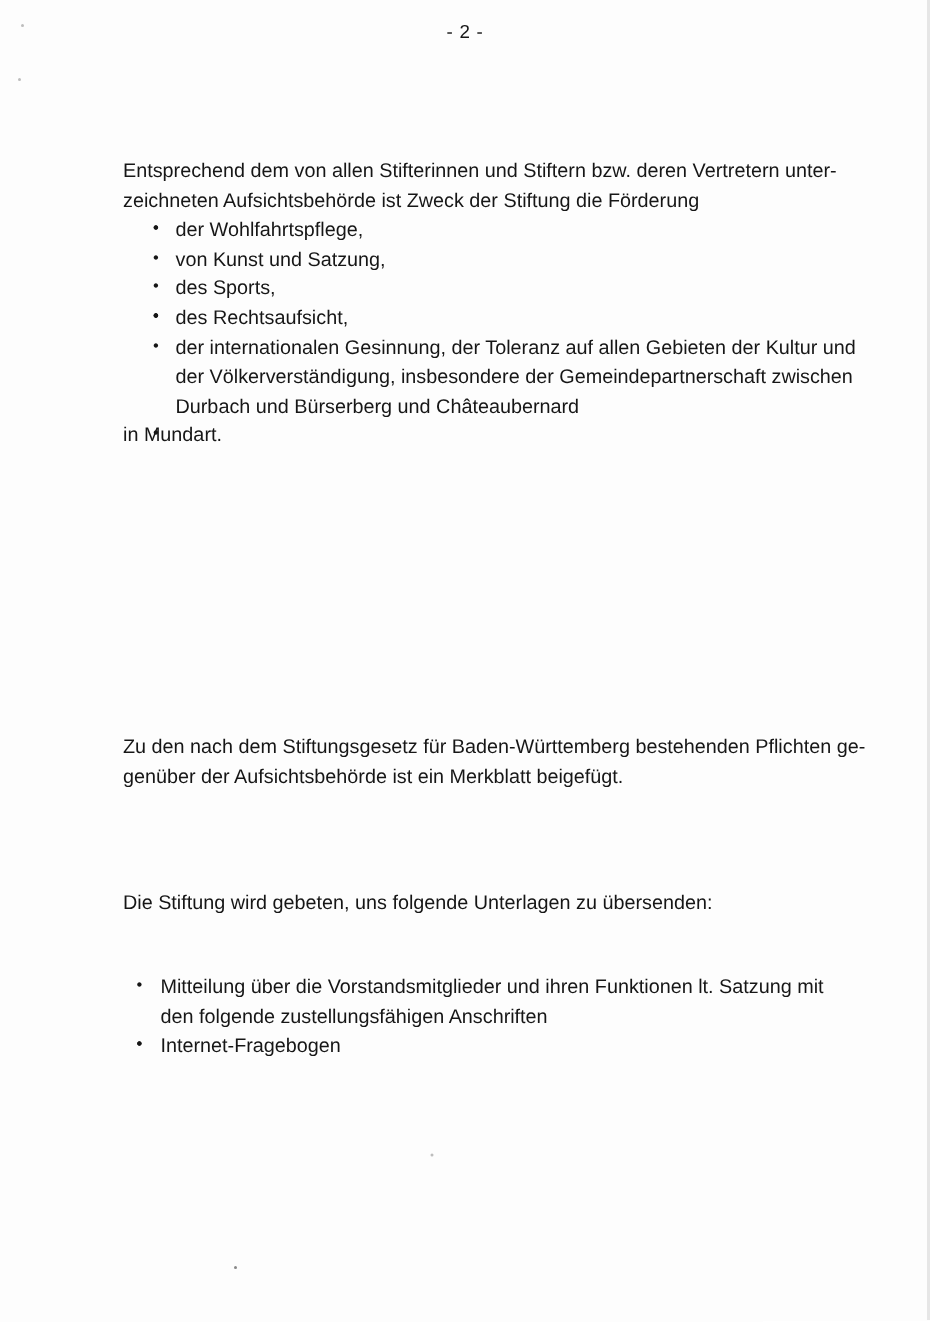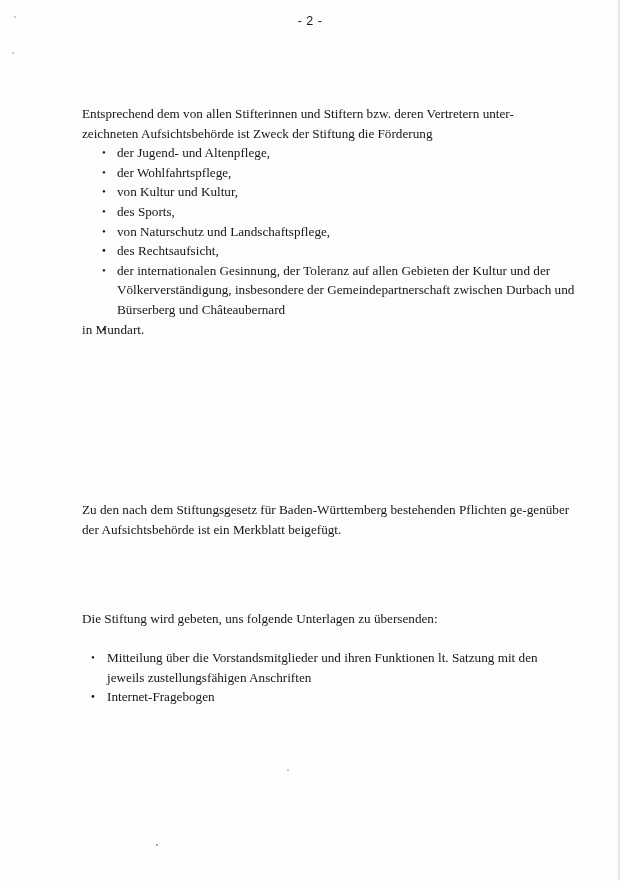--- a/index.html
+++ b/index.html
@@ -1,21 +1,21 @@
 <!DOCTYPE html>
 <html><head>
   <meta charset="utf-8">
   <style>
     html, body { margin: 0; padding: 0; background: #ffffff; }
     body { width: 620px; height: 881px; position: relative; overflow: hidden;
       font-family: "Liberation Sans", sans-serif; color: #161616; font-size: 13.2px; }
     .page { position: absolute; left: 0; top: 0; width: 620px; height: 881px; background: #fdfdfd; }
     .page-number { position: absolute; top: 14px; left: 0; width: 620px; text-align: center; font-size: 12.5px; letter-spacing: 0.5px; }
     .edge { position: absolute; right: 0; top: 0; width: 2px; height: 880px; background: #e6e6e6; }
-    .block { position: absolute; left: 82px; width: 500px; line-height: 19.6px; font-family: Liberation Serif, serif; }
+    .block { position: absolute; left: 82px; width: 500px; line-height: 19.6px; }
     p { margin: 0; }
     ul { list-style: none; margin: 0; padding: 0; }
     li { position: relative; }
     .bullet { position: absolute; top: 0; font-size: 11px; }
     .l1 li { padding-left: 35px; }
     .l1 .bullet { left: 20px; }
     .l2 li { padding-left: 25px; }
     .l2 .bullet { left: 9px; }
     .speck { position: absolute; width: 2px; height: 2px; border-radius: 1px; background: #bdbdbd; }
   </style>
@@ -28,43 +28,43 @@
   <span class="speck" style="left:12px;top:52px"></span>
   <span class="speck" style="left:287px;top:769px"></span>
   <span class="speck" style="left:156px;top:844px;background:#888"></span>
 
   <div class="page-number">- 2 -</div>
 
   <div class="block" style="top:104px">
     <p>Entsprechend dem von allen Stifterinnen und Stiftern bzw. deren Vertretern unter-</p>
     <p>zeichneten Aufsichtsbehörde ist Zweck der Stiftung die Förderung</p>
     <ul class="l1">
-      <li><span class="bullet">•</span><span>der Jugend- und Altenpflege,</span></li>
+      <li><span class="bullet">•</span></li>
       <li><span class="bullet">•</span><span>der Wohlfahrtspflege,</span></li>
-      <li><span class="bullet">•</span><span>von Kultur und Kultur,</span></li>
+      <li><span class="bullet">•</span><span>von Kunst und Satzung,</span></li>
       <li><span class="bullet">•</span><span>des Sports,</span></li>
-      <li><span class="bullet">•</span><span>von Naturschutz und Landschaftspflege,</span></li>
+      <li><span class="bullet">•</span></li>
       <li><span class="bullet">•</span></li>
       <li><span class="bullet">•</span><span>des Rechtsaufsicht,</span></li>
       <li style="width:465px"><span class="bullet">•</span><span>der internationalen Gesinnung, der Toleranz auf allen Gebieten der Kultur und der Völkerverständigung, insbesondere der Gemeindepartnerschaft zwischen Durbach und Bürserberg und Châteaubernard</span></li>
       <li><span class="bullet">•</span></li>
     </ul>
     <p>in Mundart.</p>
   </div>
 
 
-  <div class="block" style="top:500px;width:495px">
+  <div class="block" style="top:488px;width:495px">
     <p>Zu den nach dem Stiftungsgesetz für Baden-Württemberg bestehenden Pflichten ge-genüber der Aufsichtsbehörde ist ein Merkblatt beigefügt.</p>
   </div>
 
 
-  <div class="block" style="top:609px;width:495px">
+  <div class="block" style="top:592px;width:495px">
     <p>Die Stiftung wird gebeten, uns folgende Unterlagen zu übersenden:</p>
   </div>
 
   <div class="block" style="top:648px;width:500px">
     <ul class="l2">
-      <li style="width:465px"><span class="bullet">•</span><span>Mitteilung über die Vorstandsmitglieder und ihren Funktionen lt. Satzung mit den jeweils zustellungsfähigen Anschriften</span></li>
+      <li style="width:465px"><span class="bullet">•</span><span>Mitteilung über die Vorstandsmitglieder und ihren Funktionen lt. Satzung mit den folgende zustellungsfähigen Anschriften</span></li>
       <li><span class="bullet">•</span></li>
       <li><span class="bullet">•</span><span>Internet-Fragebogen</span></li>
     </ul>
   </div>
 </div>
 
 </body></html>

